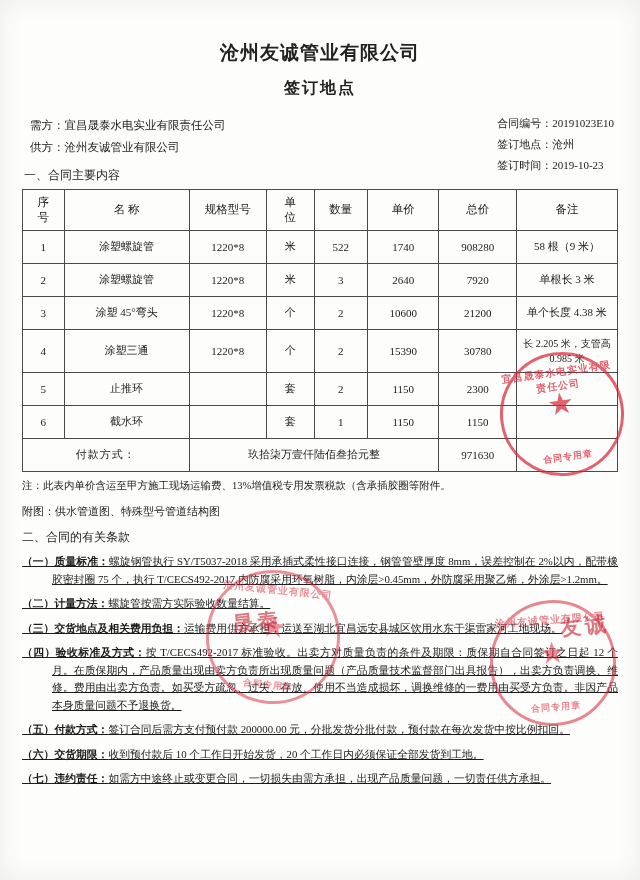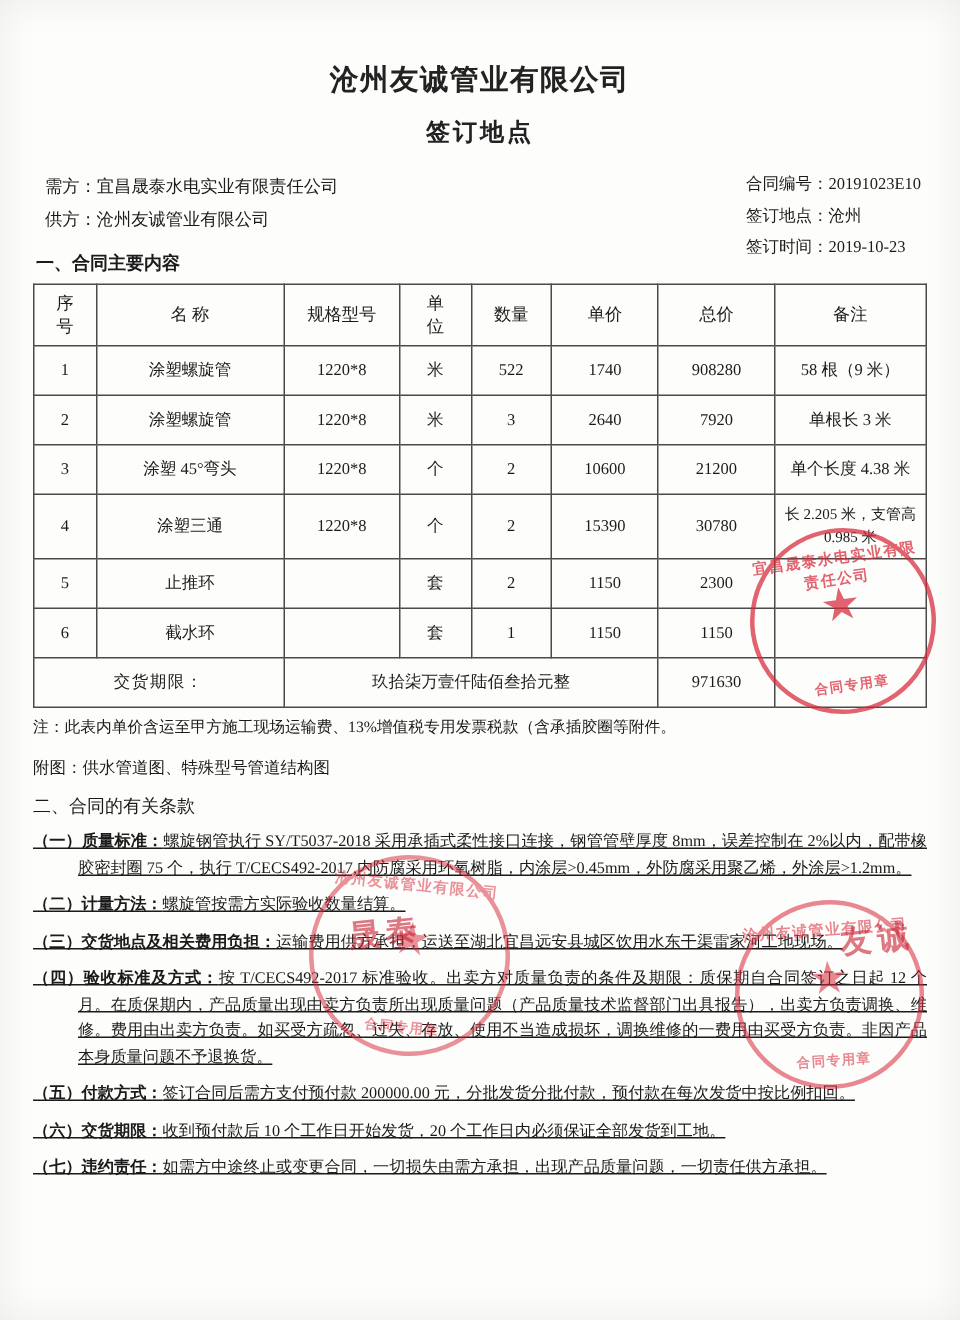--- a/index.html
+++ b/index.html
@@ -66,21 +66,21 @@
     position: absolute;
     right: 4px;
     top: -2px;
     font-size: 11px;
     line-height: 1.9;
     text-align: left;
   }
 
   .section-head {
     font-size: 12px;
-    font-weight: bold;
+    font-weight: normal;
     margin-top: 8px;
     padding-left: 2px;
   }
 
   table.contract {
     width: 100%;
     border-collapse: collapse;
     margin-top: 5px;
     font-size: 11px;
   }
@@ -311,21 +311,21 @@
           <td>6</td>
           <td>截水环</td>
           <td></td>
           <td>套</td>
           <td>1</td>
           <td>1150</td>
           <td>1150</td>
           <td></td>
         </tr>
         <tr>
-          <td colspan="2" class="sum-label">交货期限：</td>
+          <td colspan="2" class="sum-label">付款方式：</td>
           <td colspan="4">玖拾柒万壹仟陆佰叁拾元整</td>
           <td>971630</td>
           <td></td>
         </tr>
       </tbody>
     </table>
 
     <div class="note-line">注：此表内单价含运至甲方施工现场运输费、13%增值税专用发票税款（含承插胶圈等附件。</div>
     <div class="attach-line">附图：供水管道图、特殊型号管道结构图</div>
     <div class="clause-head">二、合同的有关条款</div>

